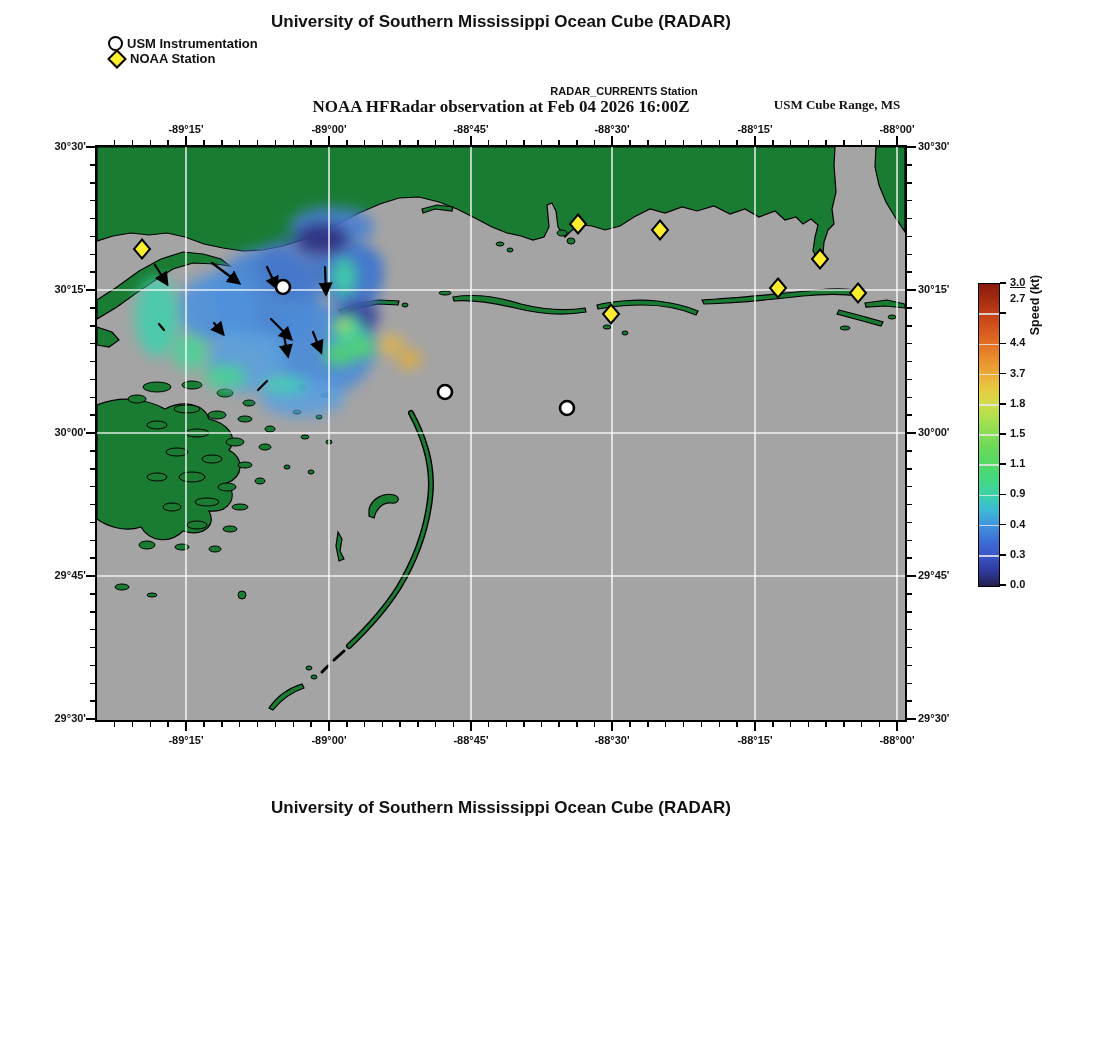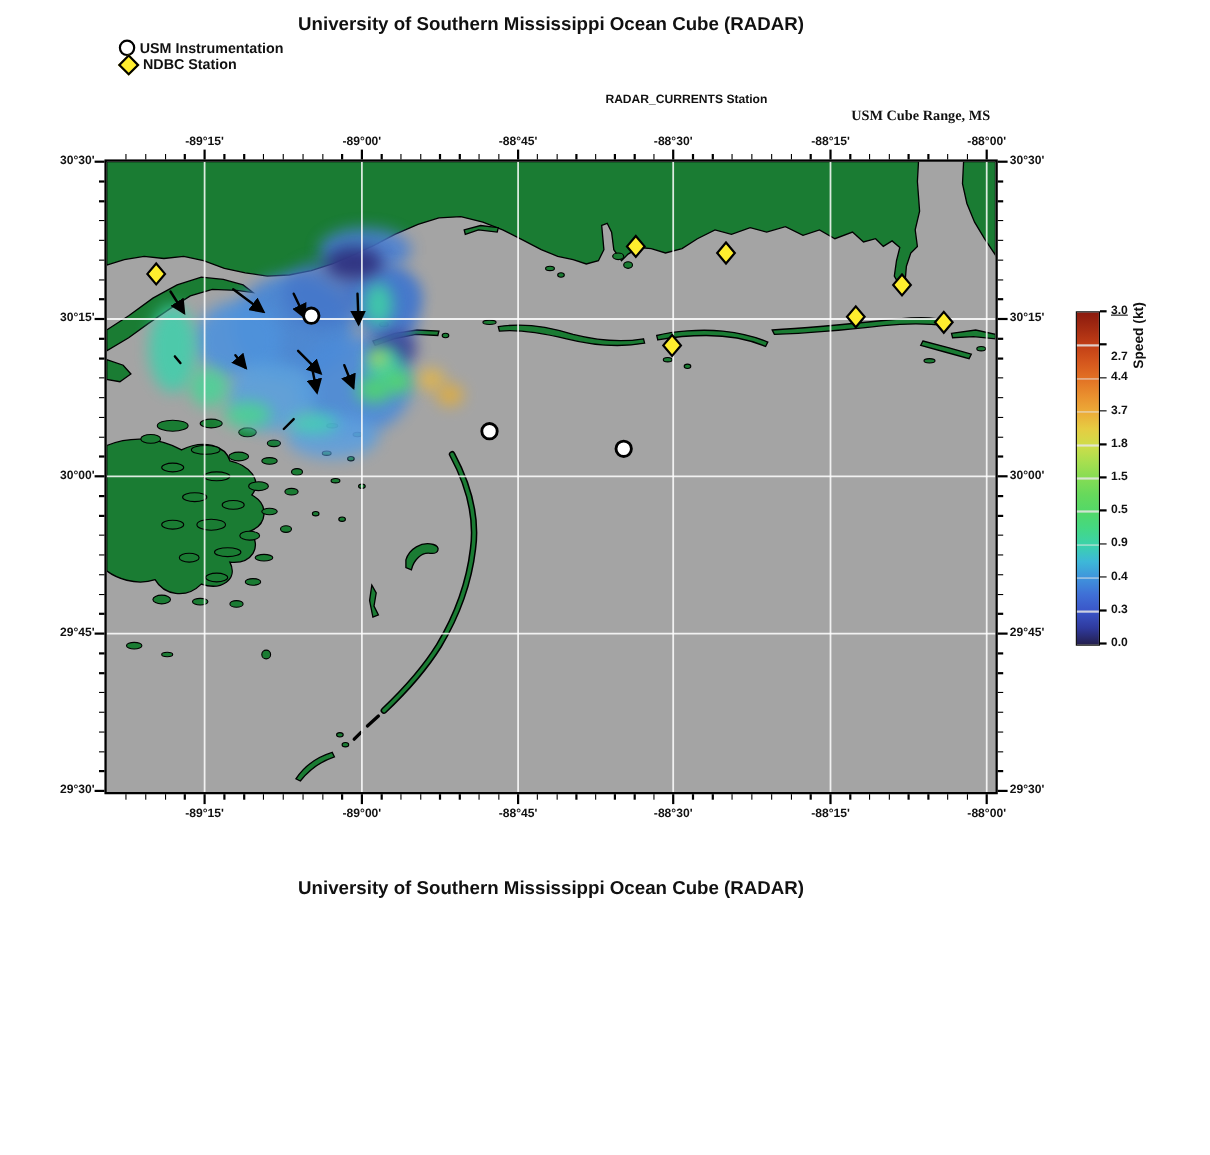--- a/index.html
+++ b/index.html
@@ -41,26 +41,27 @@
 
   <div class="title-top">University of Southern Mississippi Ocean Cube (RADAR)</div>
 
   <div class="legend">
     <div class="legend-row">
       <span class="sym sym-circle"></span>
       <span>USM Instrumentation</span>
     </div>
     <div class="legend-row">
       <span class="sym sym-diamond"></span>
-      <span>NDBC Station</span>
+      <span>NOAA Station</span>
     </div>
   </div>
 
   <div class="vector-caption">RADAR_CURRENTS Station</div>
 
+  <div class="subtitle">NOAA HFRadar observation at Feb 04 2026 16:00Z</div>
   <div class="subtitle-right">USM Cube Range, MS</div>
 
   <div class="map-area">
     <svg id="base-svg" width="808" height="573" viewBox="0 0 808 573">
       <rect id="water-rect" x="0" y="0" width="808" height="573" fill="#a4a4a4"></rect>
       <g id="land-group">
 
         <path class="land" d="M0,0 H738 L737,18 L739,45 L735,62 L737,77 L731,83 L727,95 L726,107 L720,111 L716,104 L718,90 L721,78 L714,72 L706,77 L699,70 L688,73 L678,64 L662,70 L648,62 L633,67 L617,59 L600,64 L585,60 L568,66 L553,62 L537,70 L523,79 L508,83 L495,79 L484,78 L474,84 L468,90 L461,80 L459,64 L455,56 L450,58 L452,80 L447,90 L436,93 L424,89 L410,86 L395,80 L378,71 L360,62 L342,55 L322,50 L302,51 L283,57 L262,66 L243,76 L224,85 L205,93 L186,99 L166,103 L146,104 L126,101 L107,97 L88,90 L70,86 L52,88 L34,86 L16,89 L0,94 Z" fill="#1a7c33"></path>
 
         <path class="land" d="M779,0 H808 V85 L798,70 L789,55 L782,38 L778,20 Z" fill="#1a7c33"></path>
@@ -407,31 +408,31 @@
       <div class="cbar-sep" style="top: 150.25px;"></div>
       <div class="cbar-sep" style="top: 180.45px;"></div>
       <div class="cbar-sep" style="top: 210.65px;"></div>
       <div class="cbar-sep" style="top: 240.85px;"></div>
       <div class="cbar-sep" style="top: 271.05px;"></div>
     </div>
   <div id="cbar-extras">
       <div class="cbar-tick" style="top: 282.25px;"></div>
       <div class="cbar-label" style="top: 276px; text-decoration: underline;">3.0</div>
       <div class="cbar-tick" style="top: 312.45px;"></div>
-      <div class="cbar-label" style="top: 318px;">2.7</div>
+      <div class="cbar-label" style="top: 292px;">2.7</div>
       <div class="cbar-tick" style="top: 342.65px;"></div>
       <div class="cbar-label" style="top: 336.4px;">4.4</div>
       <div class="cbar-tick" style="top: 372.85px;"></div>
       <div class="cbar-label" style="top: 366.6px;">3.7</div>
       <div class="cbar-tick" style="top: 403.05px;"></div>
       <div class="cbar-label" style="top: 396.8px;">1.8</div>
       <div class="cbar-tick" style="top: 433.25px;"></div>
       <div class="cbar-label" style="top: 427px;">1.5</div>
       <div class="cbar-tick" style="top: 463.45px;"></div>
-      <div class="cbar-label" style="top: 457.2px;">0.5</div>
+      <div class="cbar-label" style="top: 457.2px;">1.1</div>
       <div class="cbar-tick" style="top: 493.65px;"></div>
       <div class="cbar-label" style="top: 487.4px; text-align: center;">0.9</div>
       <div class="cbar-tick" style="top: 523.85px;"></div>
       <div class="cbar-label" style="top: 517.6px;">0.4</div>
       <div class="cbar-tick" style="top: 554.05px;"></div>
       <div class="cbar-label" style="top: 547.8px;">0.3</div>
       <div class="cbar-tick" style="top: 584.25px;"></div>
       <div class="cbar-label" style="top: 578px;">0.0</div>
     </div>
   <div class="cbar-title">Speed (kt)</div>

